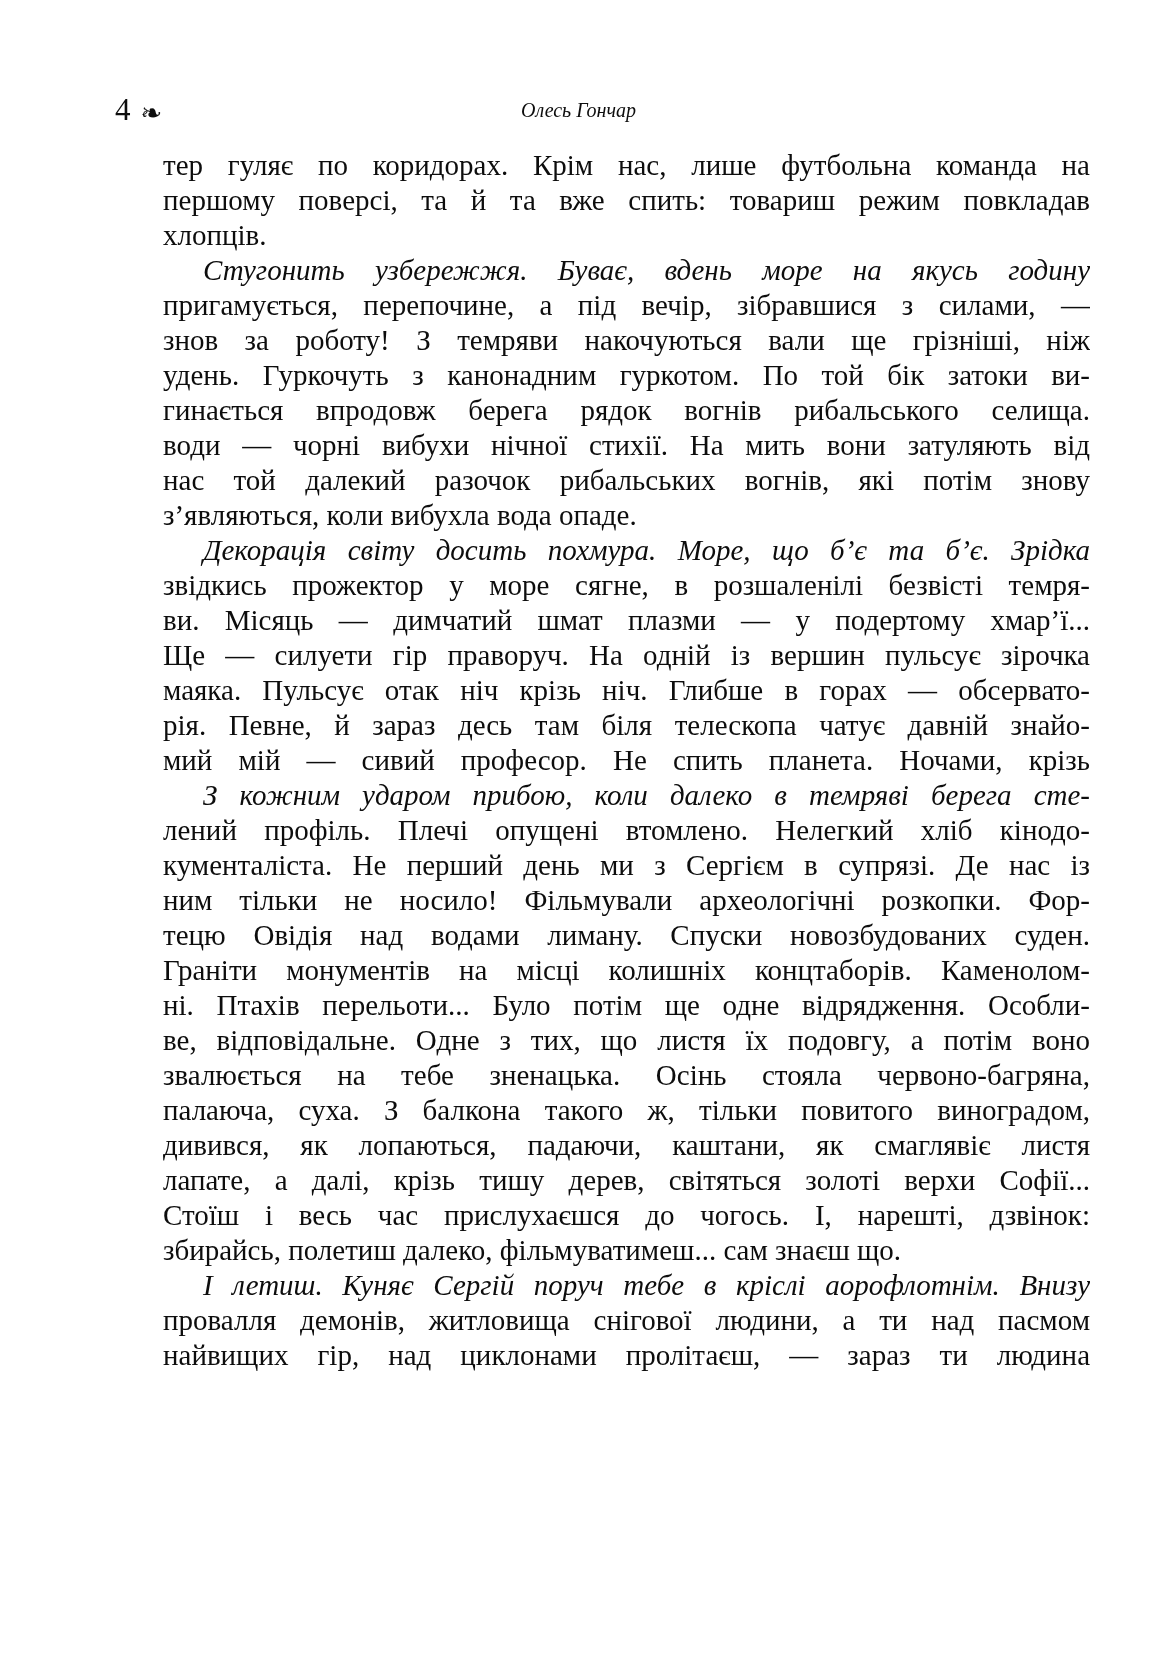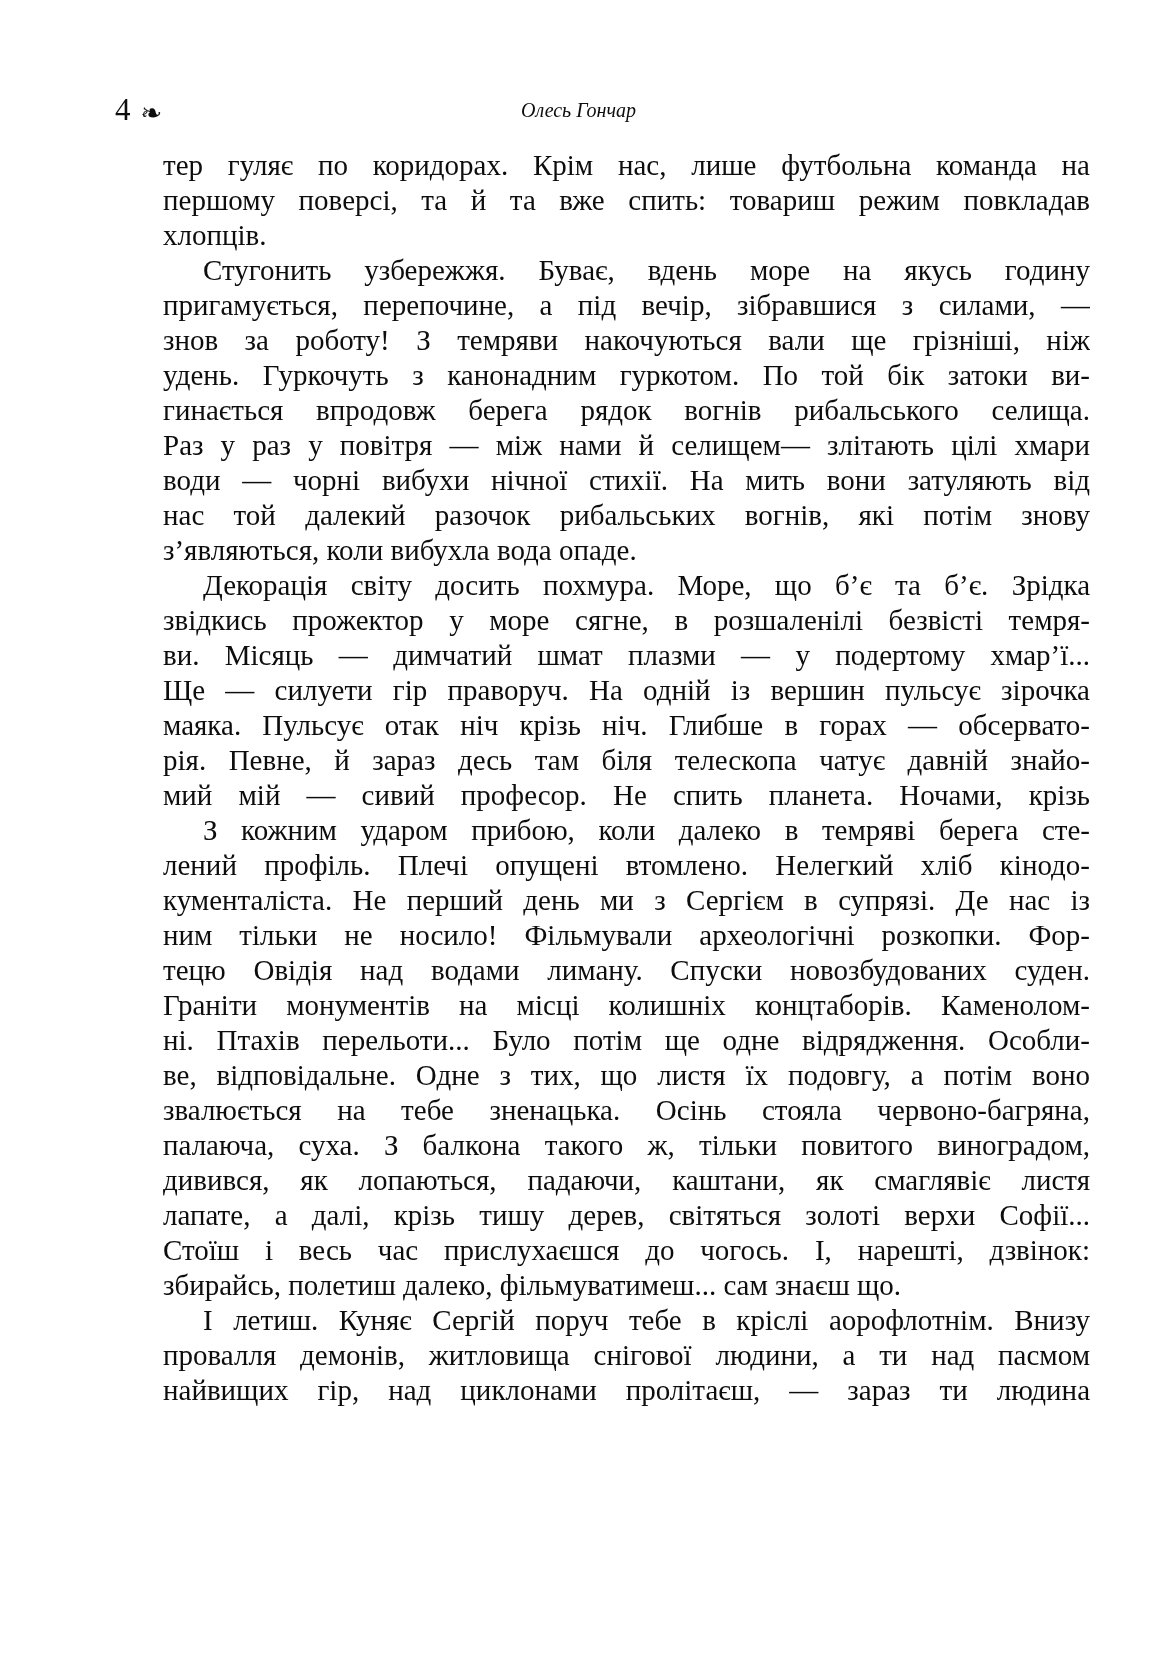--- a/index.html
+++ b/index.html
@@ -72,20 +72,21 @@
     text-align: justify;
     text-align-last: justify;
     overflow: hidden;
   }
   .line.last-left {
     text-align: right;
     text-align-last: left;
   }
   .line.first-indent {
     text-indent: 40px;
+    font-style: italic;
   }
 </style>
 </head>
 <body>
 
 <div class="page">
   <div class="header">
     <div class="page-number-group">
       <span class="page-number">4</span>
       <span class="fleuron">❧</span>
@@ -97,21 +98,20 @@
         <div class="line">тер гуляє по коридорах. Крім нас, лише футбольна команда на</div>
         <div class="line">першому поверсі, та й та вже спить: товариш режим повкладав</div>
         <div class="line last-left">хлопців.</div>
       </div>
       <div class="paragraph">
         <div class="line first-indent">Стугонить узбережжя. Буває, вдень море на якусь годину</div>
         <div class="line">пригамується, перепочине, а під вечір, зібравшися з силами, —</div>
         <div class="line">знов за роботу! З темряви накочуються вали ще грізніші, ніж</div>
         <div class="line">удень. Гуркочуть з канонадним гуркотом. По той бік затоки ви-</div>
         <div class="line">гинається впродовж берега рядок вогнів рибальського селища.</div>
-        <div class="line">Раз у раз у повітря — між нами й селищем— злітають цілі хмари</div>
         <div class="line">води — чорні вибухи нічної стихії. На мить вони затуляють від</div>
         <div class="line">нас той далекий разочок рибальських вогнів, які потім знову</div>
         <div class="line last-left">з’являються, коли вибухла вода опаде.</div>
       </div>
       <div class="paragraph">
         <div class="line first-indent">Декорація світу досить похмура. Море, що б’є та б’є. Зрідка</div>
         <div class="line">звідкись прожектор у море сягне, в розшаленілі безвісті темря-</div>
         <div class="line">ви. Місяць — димчатий шмат плазми — у подертому хмар’ї...</div>
         <div class="line">Ще — силуети гір праворуч. На одній із вершин пульсує зірочка</div>
         <div class="line">маяка. Пульсує отак ніч крізь ніч. Глибше в горах — обсервато-</div>

